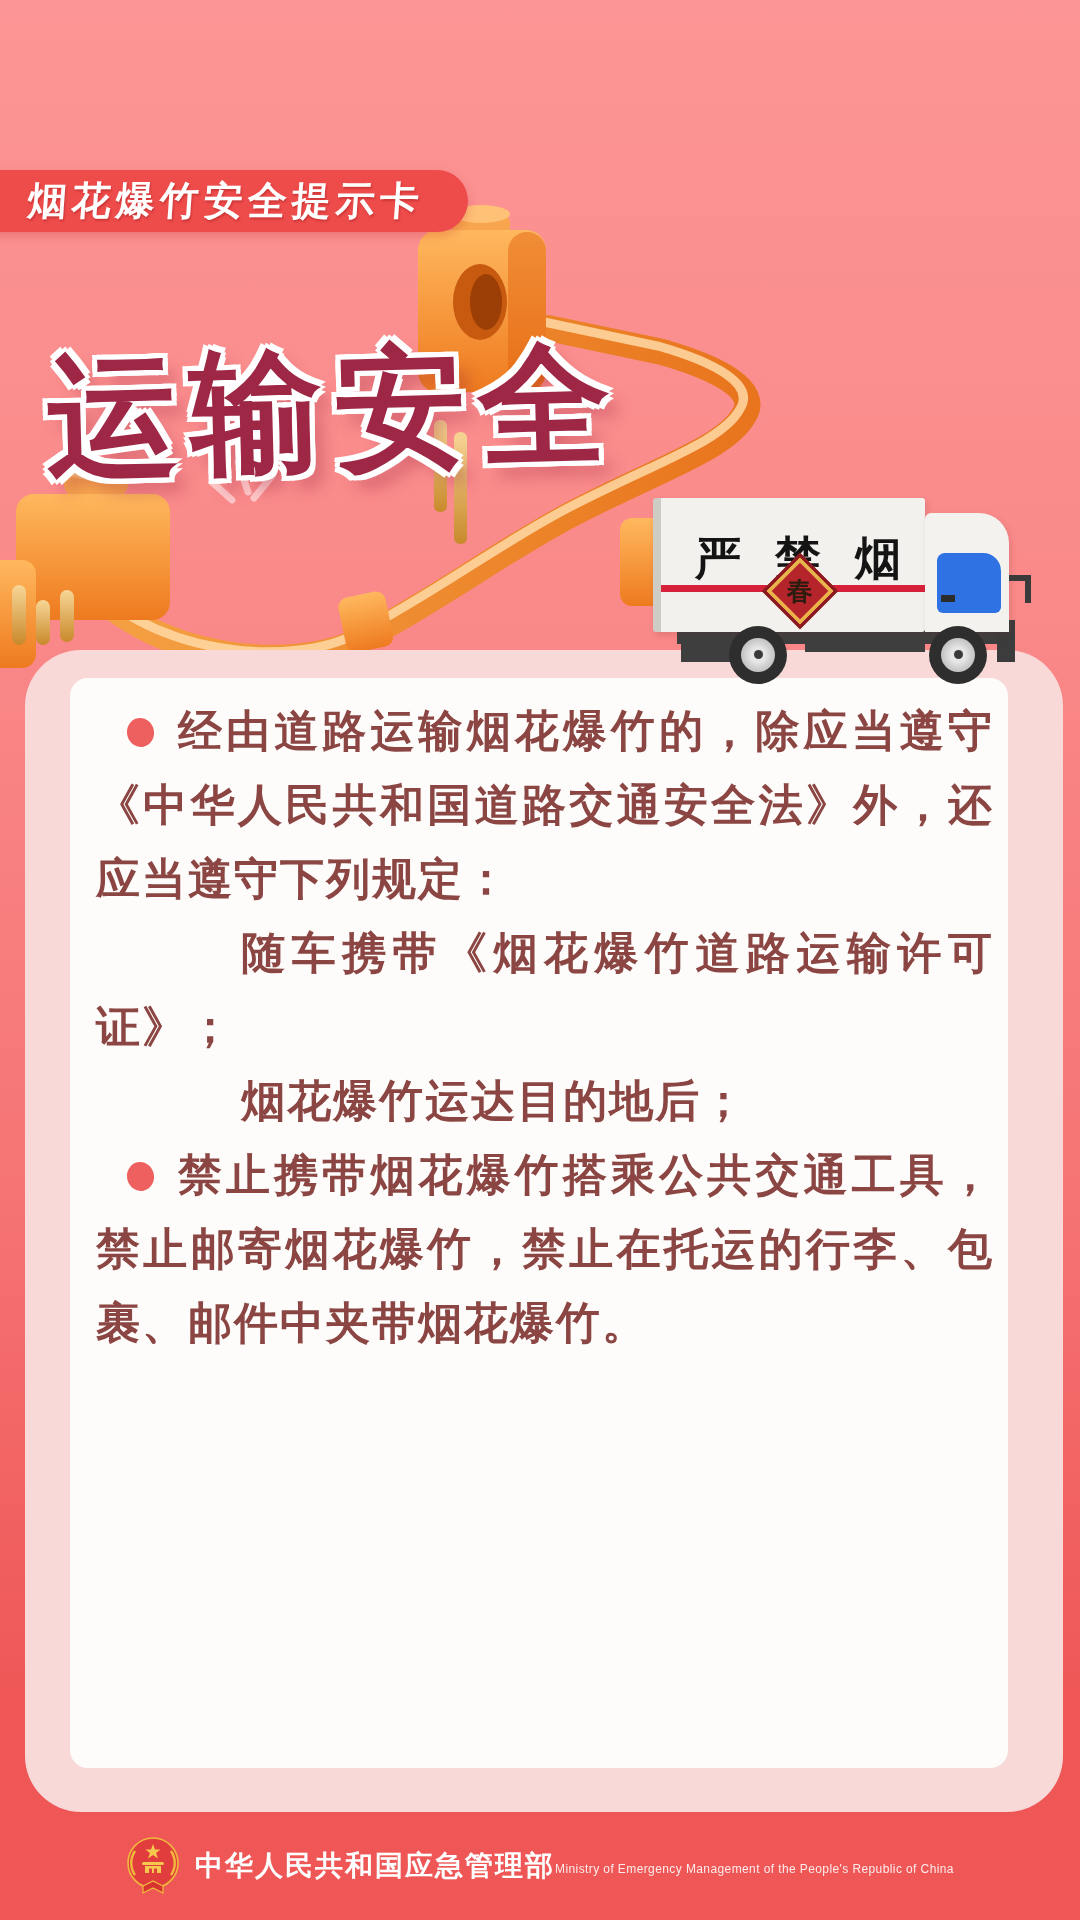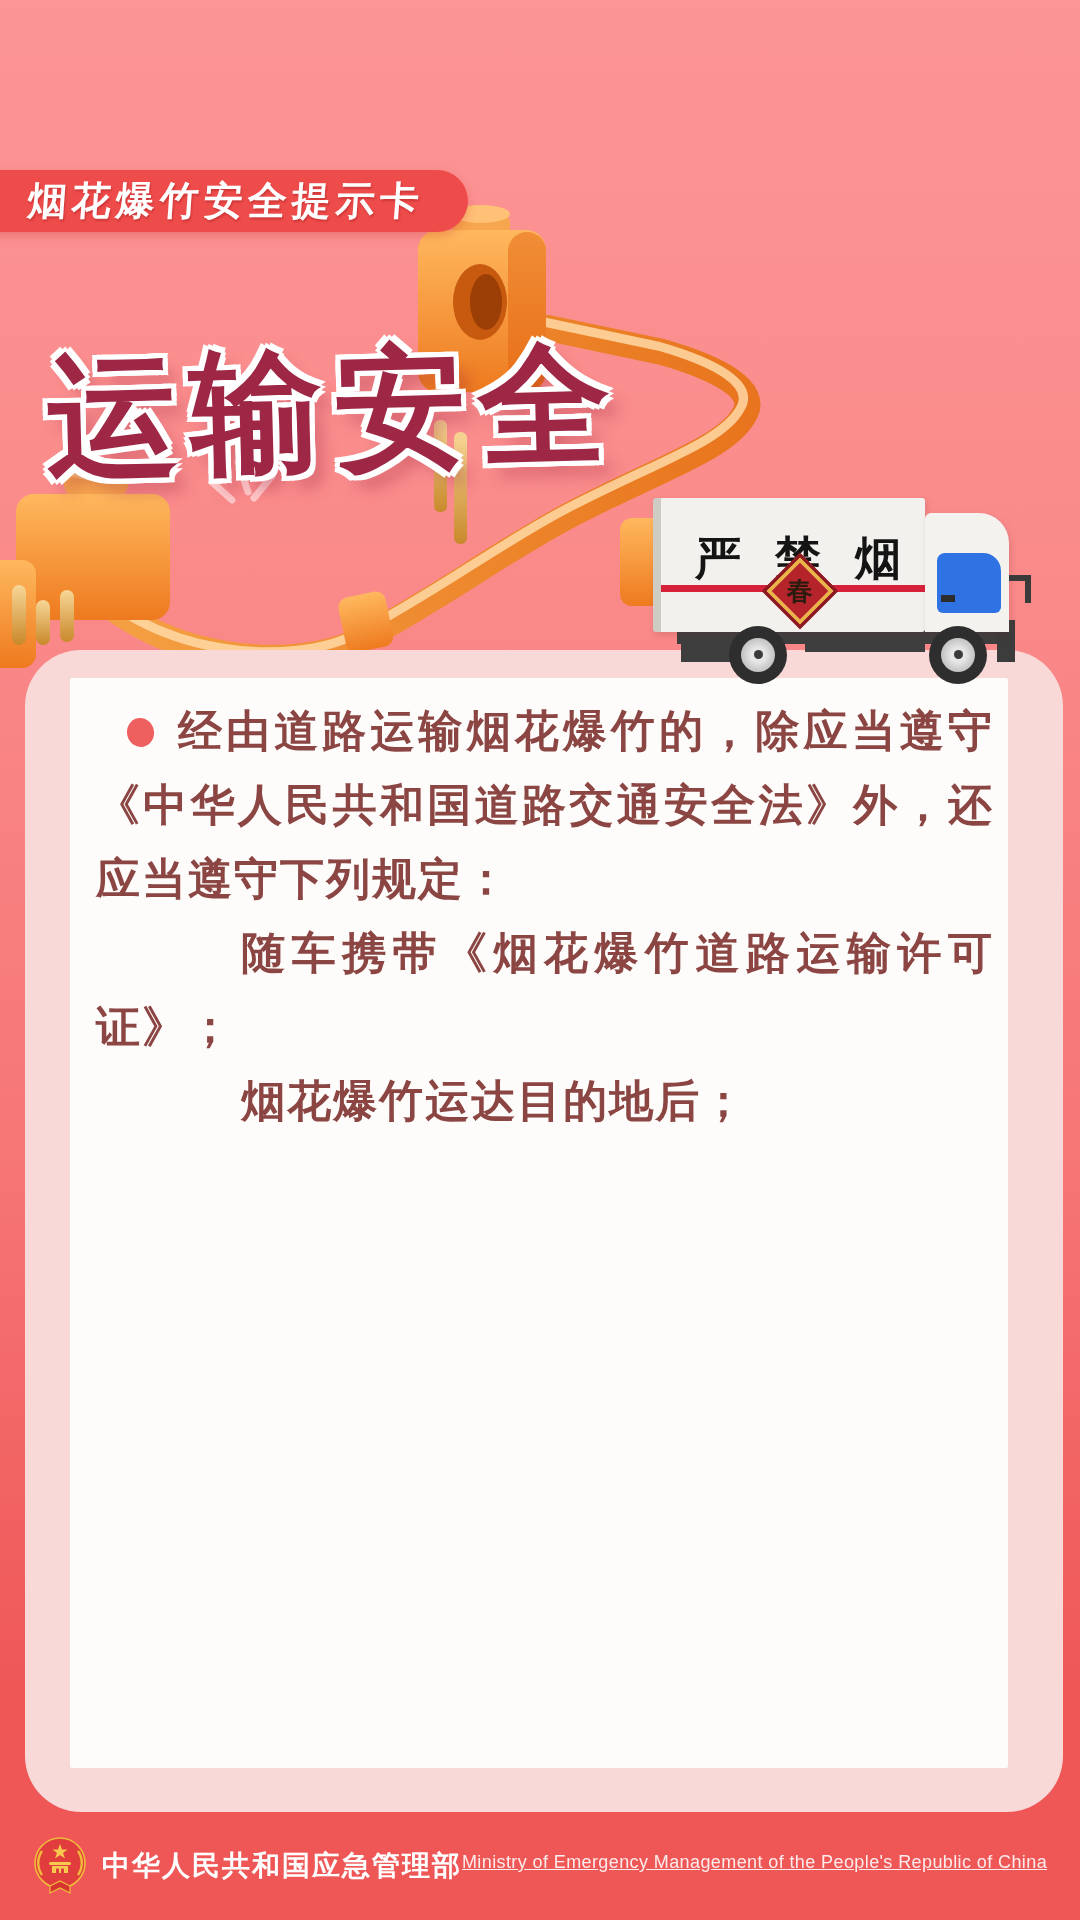--- a/index.html
+++ b/index.html
@@ -79,40 +79,40 @@
   .rim{ width:34px; height:34px; border-radius:50%; background:radial-gradient(circle,#e6e6e6 0 30%,#c2c2c2 70%); }
   .rim::after{ content:""; display:block; width:9px; height:9px; border-radius:50%; background:#3a3a3a; margin:12px auto; }
 
   
   .card-outer{
     position:absolute; left:25px; top:650px; width:1038px; height:1162px;
     background:#f9d8d8; border-radius:56px; z-index:4;
   }
   .card-inner{
     position:absolute; left:45px; top:28px; width:938px; height:1090px;
-    background:#fefcfb; border-radius:2px; padding:16px 14px 0 26px;
+    background:#fefcfb; border-radius:18px; padding:16px 14px 0 26px;
     color:#8b4643; font-size:44px; font-weight:700; line-height:74px; letter-spacing:2px;
   }
   .para{ text-align:justify; }
   .para.lead{ text-indent:0.7em; }
   .para.sub{ text-indent:3.3em; }
   .dot{
     display:inline-block; width:27px; height:29px; border-radius:50%;
     background:#ee5f5f; margin-right:22px; transform:translateY(1px) rotate(-12deg);
   }
 
   
   .footer{
     position:absolute; left:0; top:1812px; width:1080px; height:108px;
     background:#ef5757; z-index:6; display:flex; align-items:center; justify-content:center;
   }
   .footer-row{ display:flex; align-items:center; gap:15px; }
   .footer-text{ display:flex; flex-direction:row; }
   .footer-cn{ color:#ffffff; font-size:28px; font-weight:900; letter-spacing:2px; }
-  .footer-en{ color:rgba(255,255,255,.88); font-size:18px; font-weight:400; letter-spacing:.4px; margin-top:5px;text-decoration:underline; }
+  .footer-en{ color:rgba(255,255,255,.88); font-size:12px; font-weight:400; letter-spacing:.4px; margin-top:15px; }
 </style>
 </head>
 <body>
 
 <div class="poster">
 
   <svg class="decor" width="1080" height="760" viewBox="0 0 1080 760">
     <defs>
       <linearGradient id="gradOrangeV" x1="0" y1="0" x2="0" y2="1">
         <stop offset="0" stop-color="#ffb85e"></stop>
@@ -205,20 +205,21 @@
     <div class="wheel front">
         <div class="rim"></div>
       </div>
   </div>
 
   <div class="card-outer">
     <div class="card-inner">
       <p class="para lead"><span class="dot"></span><span>经由道路运输烟花爆竹的，除应当遵守《中华人民共和国道路交通安全法》外，还应当遵守下列规定：</span></p>
       <p class="para sub"><span>随车携带《烟花爆竹道路运输许可证》；</span></p>
       <p class="para sub"><span>烟花爆竹运达目的地后；</span></p>
+      <p class="para lead"><span class="dot"></span><span>禁止携带烟花爆竹搭乘公共交通工具，禁止邮寄烟花爆竹，禁止在托运的行李、包裹、邮件中夹带烟花爆竹。</span></p>
     </div>
   </div>
 
   <div class="footer">
     <div class="footer-row">
       <svg width="54" height="58" viewBox="0 0 54 58">
         <circle cx="27" cy="26" r="25" fill="#e23d3d" stroke="#f0b93c" stroke-width="1.6"></circle>
         <path d="M9 38 A21 21 0 0 1 9 14" fill="none" stroke="#f0b93c" stroke-width="2.4"></path>
         <path d="M45 38 A21 21 0 0 0 45 14" fill="none" stroke="#f0b93c" stroke-width="2.4"></path>
         <path d="M27 7 L29 12.5 L34.5 12.5 L30 16 L32 21.5 L27 18 L22 21.5 L24 16 L19.5 12.5 L25 12.5 Z" fill="#f6c94e"></path>

